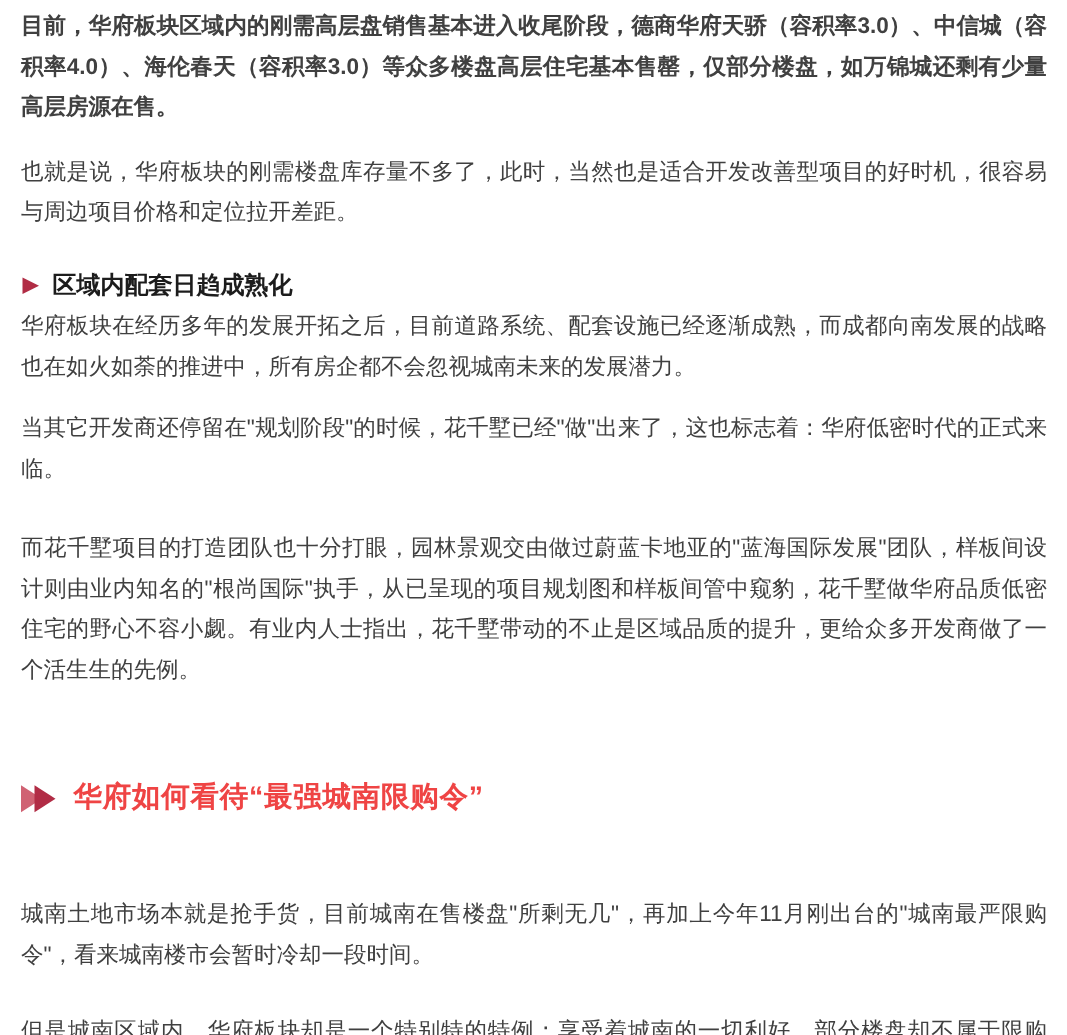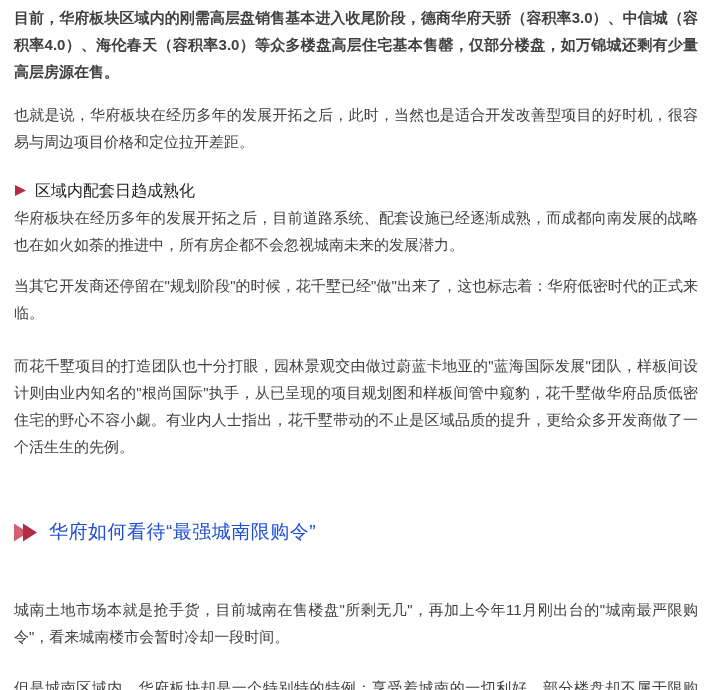--- a/index.html
+++ b/index.html
@@ -29,55 +29,55 @@
   .p5 { margin-bottom: 0; }
   .p6 { margin-bottom: 24px; }
   .p7 { margin-bottom: 0; }
 
   .section-title {
     display: flex;
     align-items: center;
     margin: 0;
     font-size: 16px;
     line-height: 27px;
-    font-weight: normal;
+    font-weight: bold;
     color: #1c1c1c;
   }
   .section-title .arrow-sm {
     display: inline-flex;
     align-items: center;
     margin-right: 8px;
     flex: 0 0 auto;
   }
 
   .main-title {
     display: flex;
     align-items: center;
     margin: 58px 0 50px 0;
     font-size: 19px;
     line-height: 28px;
-    font-weight: normal;
-    color: #1d4ed8;
+    font-weight: bold;
+    color: #ef4444;
     letter-spacing: 0.5px;
   }
   .main-title .arrow-lg {
     display: inline-flex;
     align-items: center;
     margin-right: 8px;
     flex: 0 0 auto;
   }
 </style>
 </head>
 <body>
 
 <div class="article">
 
   <p class="para p1">目前，华府板块区域内的刚需高层盘销售基本进入收尾阶段，德商华府天骄（容积率3.0）、中信城（容积率4.0）、海伦春天（容积率3.0）等众多楼盘高层住宅基本售罄，仅部分楼盘，如万锦城还剩有少量高层房源在售。</p>
 
-  <p class="para p2">也就是说，华府板块在经历多年的发展开拓之后，此时，当然也是适合开发改善型项目的好时机，很容易与周边项目价格和定位拉开差距。</p>
+  <p class="para p2">也就是说，华府板块的刚需楼盘库存量不多了，此时，当然也是适合开发改善型项目的好时机，很容易与周边项目价格和定位拉开差距。</p>
 
   <h3 class="section-title">
     <span class="arrow-sm">
       <svg width="13" height="13" viewBox="0 0 13 13" aria-hidden="true">
         <polygon points="1,1 12,6.5 1,12" fill="#b12c45"></polygon>
       </svg>
     </span>
     <span>区域内配套日趋成熟化</span>
   </h3>
 

